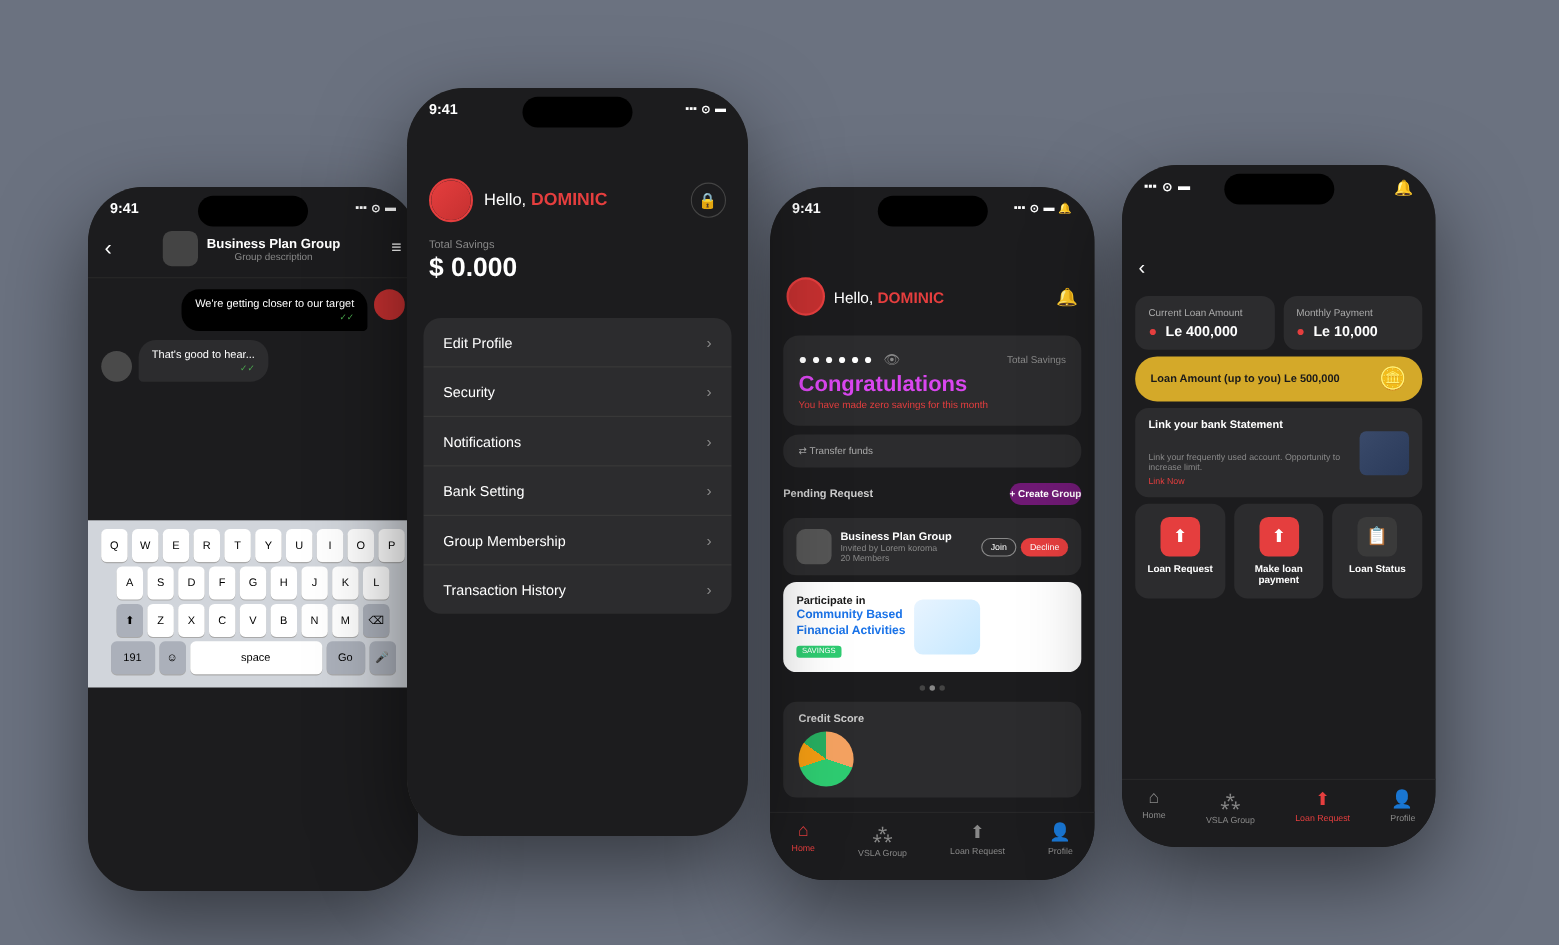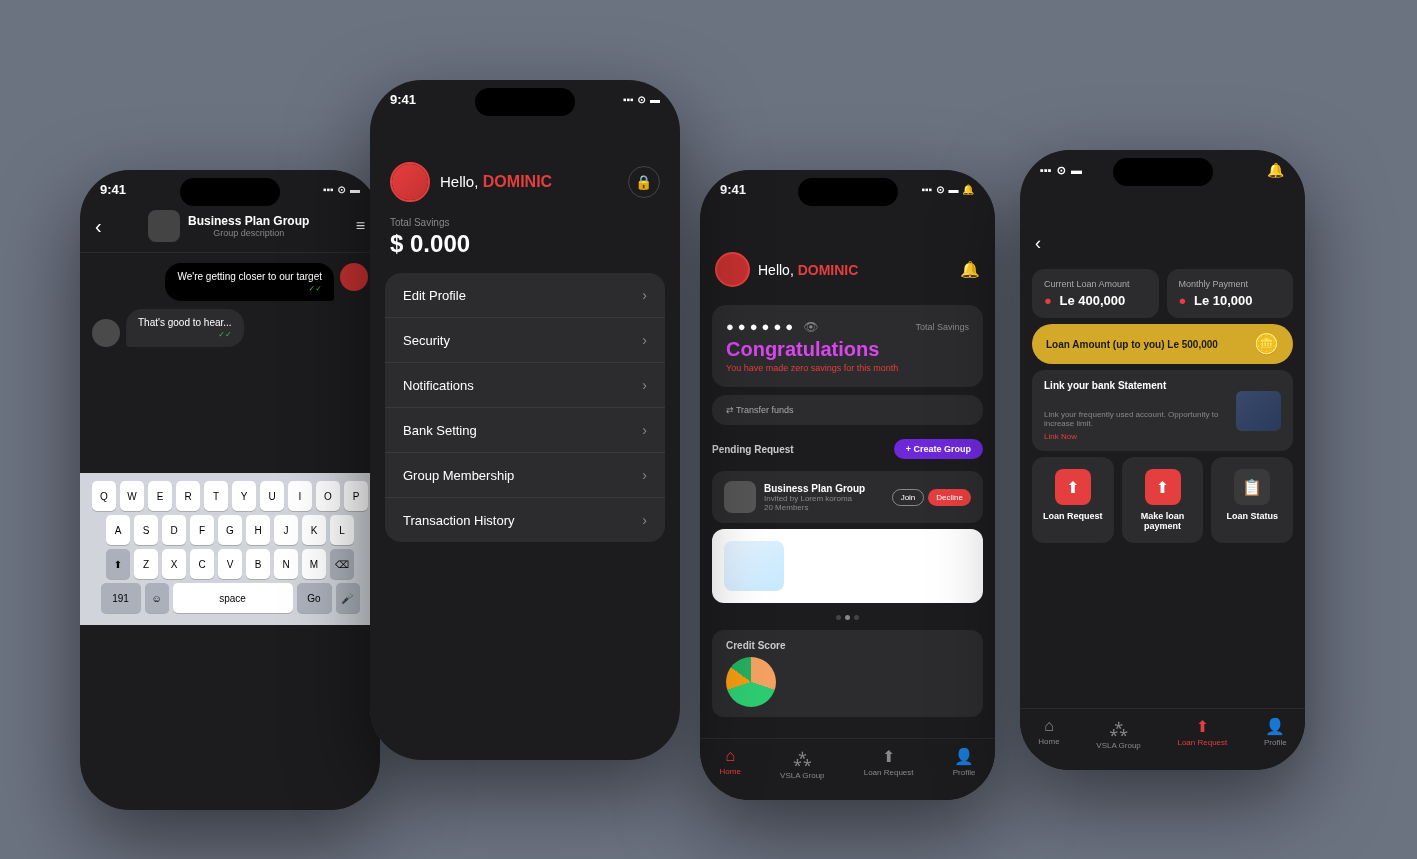--- a/index.html
+++ b/index.html
@@ -192,21 +192,21 @@
       display: flex; align-items: center; justify-content: center;
       color: #888;
       font-size: 14px;
     }
 
     .savings-label { font-size: 10px; color: #888; padding: 0 20px; }
     .savings-amount { font-size: 24px; font-weight: 700; color: #fff; padding: 2px 20px 15px; }
 
     .menu-list {
       background: #2c2c2e;
-      margin: 0 15px;
+      margin: 16px 15px;
       border-radius: 16px;
       overflow: hidden;
     }
 
     .menu-item {
       display: flex;
       align-items: center;
       justify-content: space-between;
       padding: 14px 18px;
       border-bottom: 1px solid #3a3a3a;
@@ -252,25 +252,25 @@
     .pending-section {
       display: flex;
       align-items: center;
       justify-content: space-between;
       padding: 8px 12px;
     }
 
     .pending-label { font-size: 10px; color: #ccc; font-weight: 600; }
 
     .create-group-btn {
-      background: #6d28d9;
+      background: #701a75;
       color: #fff;
       border: none;
       border-radius: 20px;
-      padding: 5px 12px;
+      padding: 5px 0;
       font-size: 9px;
       font-weight: 600;
       text-align: center;
     }
 
     .group-card {
       background: #2c2c2e;
       margin: 4px 12px;
       border-radius: 12px;
       padding: 10px 12px;
@@ -696,20 +696,25 @@
           <div class="group-card-sub">Invited by Lorem koroma</div>
           <div class="group-card-sub">20 Members</div>
         </div>
         <div style="display:flex;gap:4px;">
           <button class="join-btn">Join</button>
           <button class="decline-btn">Decline</button>
         </div>
       </div>
 
       <div class="community-card">
+        <div>
+          <div style="font-size:10px;font-weight:600;color:#1a1a1a;">Participate in</div>
+          <div style="font-size:11px;font-weight:800;color:#1a73e8;line-height:1.3;">Community Based<br>Financial Activities</div>
+          <div style="background:#2ecc71;color:#fff;font-size:7px;padding:2px 5px;border-radius:3px;display:inline-block;margin-top:3px;">SAVINGS</div>
+        </div>
         <div class="community-illus"></div>
       </div>
 
       <div class="dots-row">
         <div class="dot"></div>
         <div class="dot active"></div>
         <div class="dot"></div>
       </div>
 
       <div class="credit-section">

